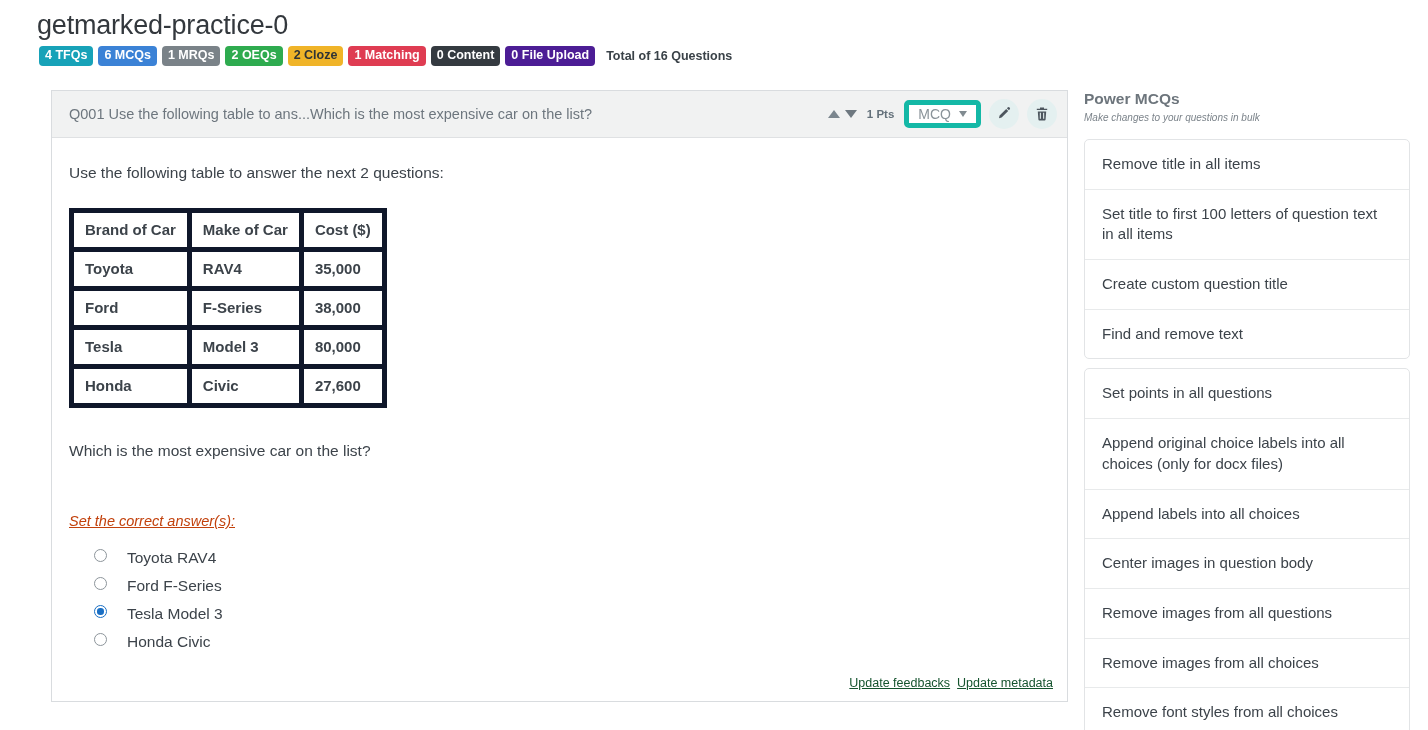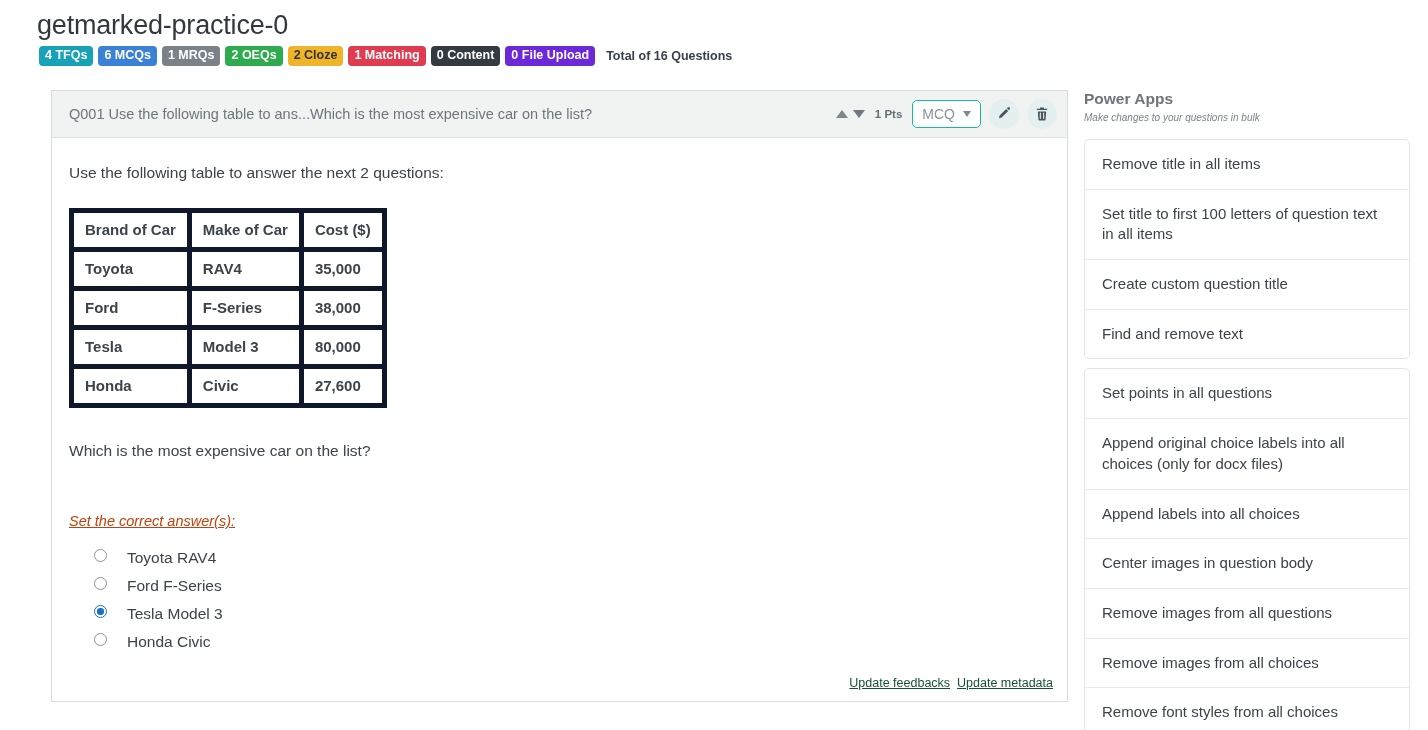--- a/index.html
+++ b/index.html
@@ -63,21 +63,21 @@
     border-left: 6px solid transparent;
     border-right: 6px solid transparent;
   }
   .tri.up { border-bottom: 8px solid #7b868e; }
   .tri.down { border-top: 8px solid #6e7880; }
   .pts {
     font-size: 11.5px; font-weight: 700; color: #63707a;
     margin-left: 2px; margin-right: 2px;
   }
   .type-select {
-    border: 1px solid #14b8a6; border-radius: 5px;
+    border: 5px solid #14b8a6; border-radius: 5px;
     background: #fff;
     height: 28px; min-width: 64px;
     display: flex; align-items: center; gap: 8px;
     padding: 0 9px;
     font-size: 14px; color: #8a9399;
     cursor: pointer;
   }
   .caret {
     width: 0; height: 0;
     border-left: 4.5px solid transparent;
@@ -176,21 +176,21 @@
   <div class="page-title">getmarked-practice-0</div>
 
   <div class="badge-row" id="badge-row">
     <span class="badge" style="background: rgb(23, 162, 184);">4 TFQs</span>
       <span class="badge" style="background: rgb(59, 130, 214);">6 MCQs</span>
       <span class="badge" style="background: rgb(122, 130, 136);">1 MRQs</span>
       <span class="badge" style="background: rgb(46, 171, 79);">2 OEQs</span>
       <span class="badge dark-text" style="background: rgb(240, 180, 40);">2 Cloze</span>
       <span class="badge" style="background: rgb(223, 60, 82);">1 Matching</span>
       <span class="badge" style="background: rgb(52, 58, 64);">0 Content</span>
-      <span class="badge" style="background: #6d28d9;">0 File Upload</span>
+      <span class="badge" style="background: #4c1d95;">0 File Upload</span>
       <span class="total-label">Total of 16 Questions</span>
   </div>
 
   <div class="qcard">
 
     <div class="qcard-header">
       <div class="q-title">Q001 Use the following table to ans...Which is the most expensive car on the list?</div>
 
       <div class="q-controls">
         <div class="sort-arrows">
@@ -277,21 +277,21 @@
         </div>
 
       <div class="card-footer" id="footer-links">
           <a>Update feedbacks</a>
           <a>Update metadata</a>
         </div>
     </div>
   </div>
 
   <div class="rpanel">
-    <div class="rpanel-title">Power Apps</div>
+    <div class="rpanel-title">Power MCQs</div>
     <div class="rpanel-sub">Make changes to your questions in bulk</div>
     <div id="power-apps-groups">
         <div class="list-group">
           <div class="list-item">Remove title in all items</div>
           <div class="list-item">Set title to first 100 letters of question text in all items</div>
           <div class="list-item">Create custom question title</div>
           <div class="list-item">Find and remove text</div>
         </div>
         <div class="list-group">
           <div class="list-item">Set points in all questions</div>

